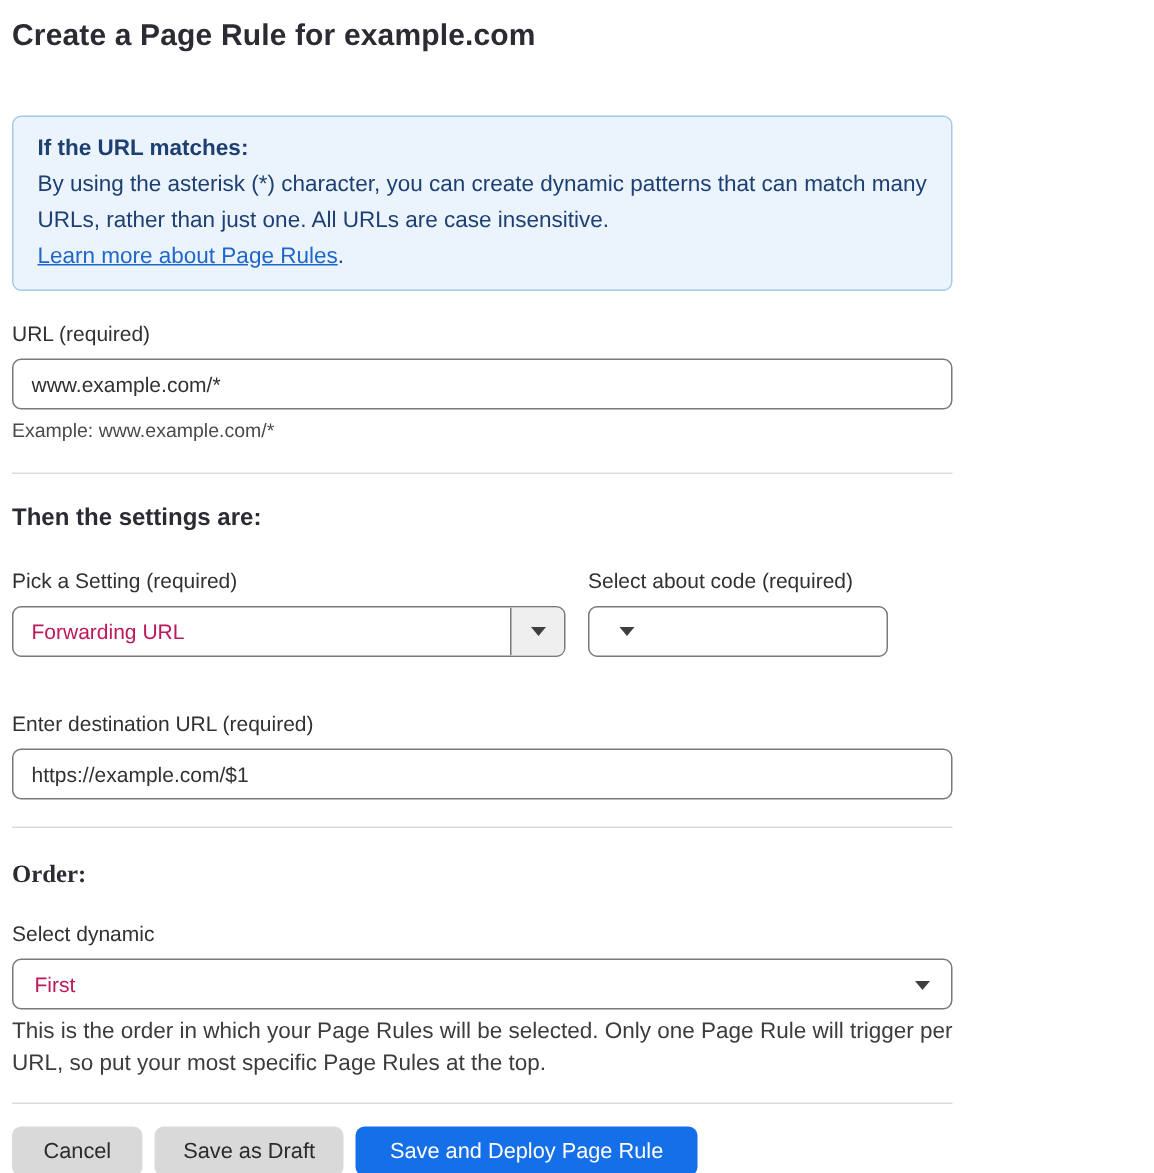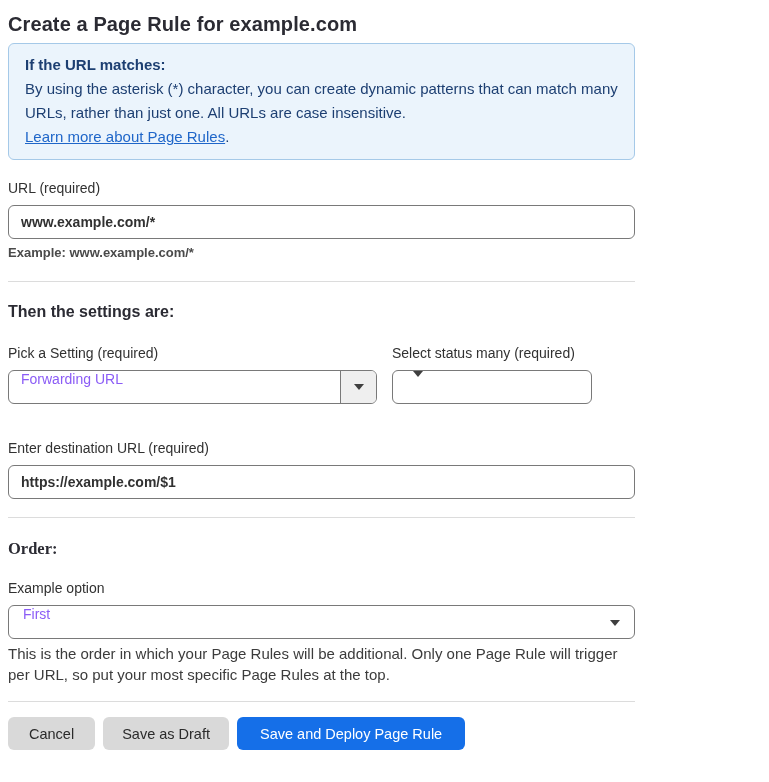--- a/index.html
+++ b/index.html
@@ -17,21 +17,21 @@
     overflow: hidden;
   }
   .page-title {
     font-size: 20px;
     line-height: 25px;
     font-weight: bold;
     color: #2b2b33;
     letter-spacing: 0.1px;
   }
   .info-box {
-    margin-top: 6px;
+    margin-top: 40px;
     background: #ebf4fc;
     border: 1px solid #a5c9e8;
     border-radius: 6px;
     padding: 9px 16px 10px 16px;
     color: #1d3f72;
     font-size: 15px;
     line-height: 24px;
   }
   .info-box .info-heading { font-weight: bold; }
   .info-box a.info-link {
@@ -50,28 +50,26 @@
     height: 34px;
     margin-top: 8px;
     border: 1px solid #797979;
     border-radius: 6px;
     padding: 0 12px;
     font-family: "Liberation Sans", sans-serif;
     font-size: 14px;
     color: #313131;
     background: #fff;
     outline: none;
-    font-weight: bold;
   }
   .helper-small {
     margin-top: 6px;
     font-size: 13px;
     line-height: 16px;
     color: #4a4a4a;
-    font-weight: bold;
   }
   .divider {
     border: none;
     border-top: 1px solid #dcdcdc;
     height: 0;
   }
   .divider-1 { margin-top: 20px; }
   .section-heading {
     font-size: 16px;
     font-weight: bold;
@@ -86,22 +84,23 @@
   }
   .dropdown-col-left { width: 369px; }
   .dropdown-col-right { width: 200px; }
   .select-shell {
     margin-top: 8px;
     height: 34px;
     border: 1px solid #797979;
     border-radius: 6px;
     background: #fff;
     display: flex;
+    align-items: center;
     font-size: 14px;
-    color: #8b5cf6;
+    color: #be185d;
     cursor: pointer;
     overflow: hidden;
   }
   .select-value {
     flex: 1;
     padding: 0 12px;
     white-space: nowrap;
   }
   .select-arrow-segment {
     width: 36px;
@@ -204,41 +203,41 @@
     <div class="dropdown-col-left">
       <div class="field-label">Pick a Setting (required)</div>
       <div class="select-shell">
         <span class="select-value">Forwarding URL</span>
         <span class="select-arrow-segment">
             <span class="caret"></span>
           </span>
       </div>
     </div>
     <div class="dropdown-col-right">
-      <div class="field-label">Select status many (required)</div>
+      <div class="field-label">Select about code (required)</div>
       <div class="select-shell select-inline">
         <span class="caret"></span>
       </div>
     </div>
   </div>
 
   <div class="field-label dest-label">Enter destination URL (required)</div>
   <input class="text-input" type="text" value="https://example.com/$1" style="">
 
 
   <hr class="divider divider-2">
 
   <div class="section-heading order-heading">Order:</div>
 
-  <div class="field-label order-label">Example option</div>
+  <div class="field-label order-label">Select dynamic</div>
   <div class="select-shell order-select">
     <span class="select-value">First</span>
     <span class="caret"></span>
   </div>
-  <div class="order-helper">This is the order in which your Page Rules will be additional. Only one Page Rule will trigger per URL, so put your most specific Page Rules at the top.</div>
+  <div class="order-helper">This is the order in which your Page Rules will be selected. Only one Page Rule will trigger per URL, so put your most specific Page Rules at the top.</div>
 
   <hr class="divider divider-3">
 
   <div class="button-row">
     <button class="btn btn-gray btn-cancel">Cancel</button>
     <button class="btn btn-gray btn-draft">Save as Draft</button>
     <button class="btn btn-primary">Save and Deploy Page Rule</button>
   </div>
 
 </div>

